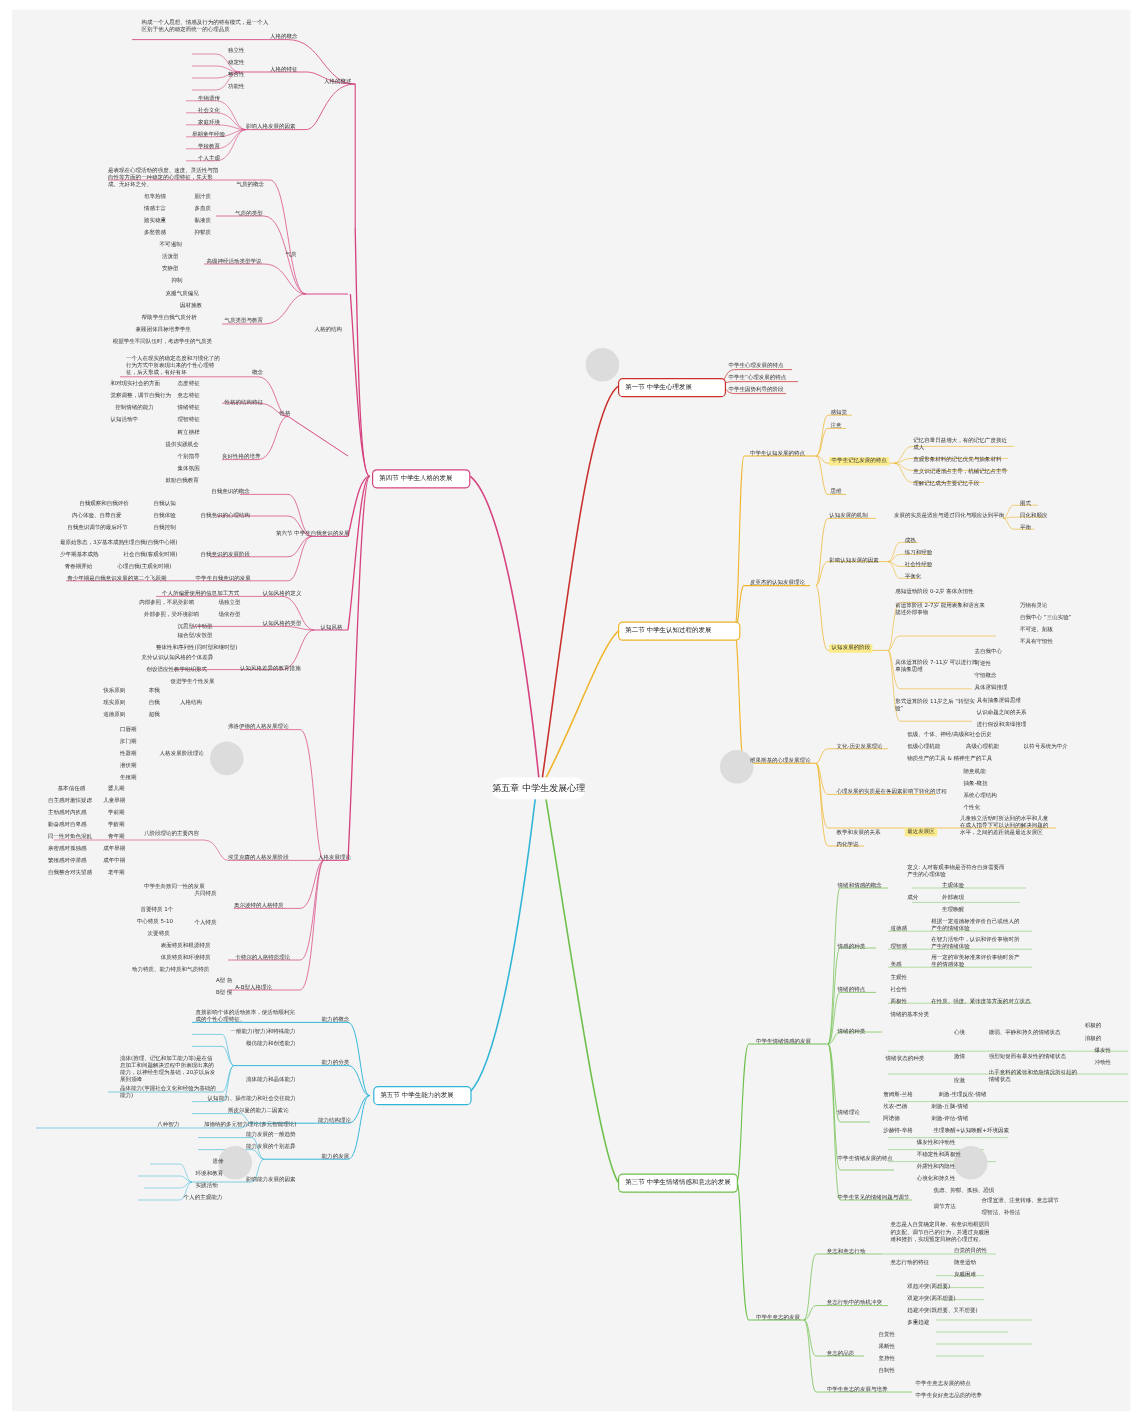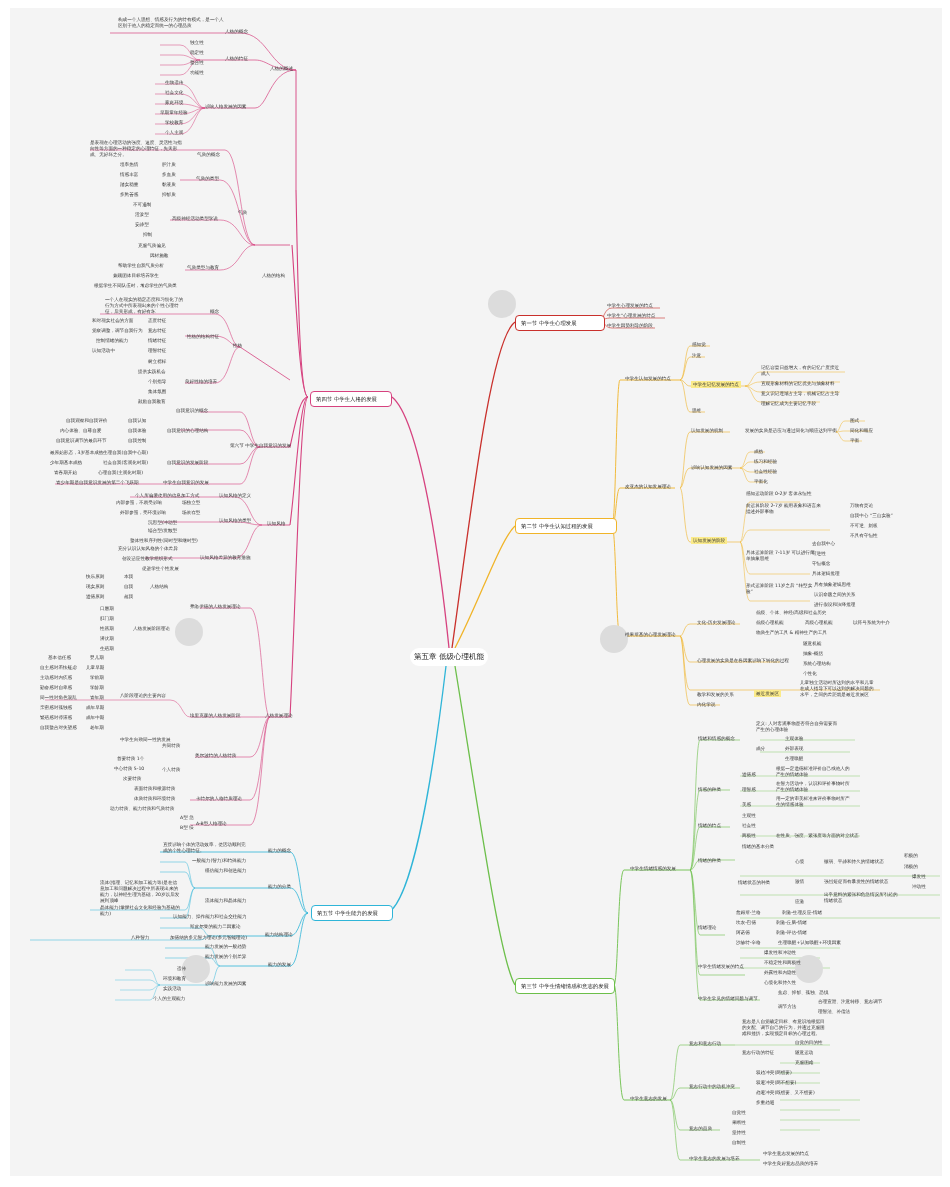--- a/index.html
+++ b/index.html
@@ -101,21 +101,21 @@
   <path d="M220 966 C215 966 215 948 210 948 L165 948 M220 966 C215 966 215 958 210 958 L165 958 M220 966 C215 966 215 985 210 985 L160 985" stroke="#2fb5d8" stroke-width=".5" fill="none"></path>
   <path d="M160 985 C155 985 155 970 150 970 L125 970 M160 985 C155 985 155 980 150 980 L115 980 M160 985 C155 985 155 990 150 990 L120 990 M160 985 C155 985 155 1000 150 1000 L115 1000" stroke="#2fb5d8" stroke-width=".4" fill="none"></path>
 </svg>
 
 <div class="wmc" style="left:488px;top:290px;"></div>
 <div class="wmc" style="left:175px;top:618px;"></div>
 <div class="wmc" style="left:600px;top:625px;"></div>
 <div class="wmc" style="left:182px;top:955px;"></div>
 <div class="wmc" style="left:795px;top:955px;"></div>
 
-<div class="root">第五章 低级心理机能</div>
+<div class="root">第五章 中学生发展心理</div>
 
 <div class="sec" style="left:515px;top:315px;border-color:#c9302c;width:78px;">第一节 中学生心理发展</div>
 <div class="sec" style="left:515px;top:518px;border-color:#f0b429;width:90px;">第二节 中学生认知过程的发展</div>
 <div class="sec" style="left:515px;top:978px;border-color:#6cbf4a;width:88px;white-space:normal;">第三节 中学生情绪情感和意志的发展</div>
 <div class="sec" style="left:310px;top:391px;border-color:#d6427f;width:70px;">第四节 中学生人格的发展</div>
 <div class="sec" style="left:311px;top:905px;border-color:#2fb5d8;width:70px;">第五节 中学生能力的发展</div>
 
 <div class="n" style="left:607px;top:303px;">中学生心理发展的特点</div>
 <div class="n" style="left:607px;top:313px;">中学生“心理发展的特点</div>
 <div class="n" style="left:607px;top:323px;">中学生因势利导的阶段</div>

